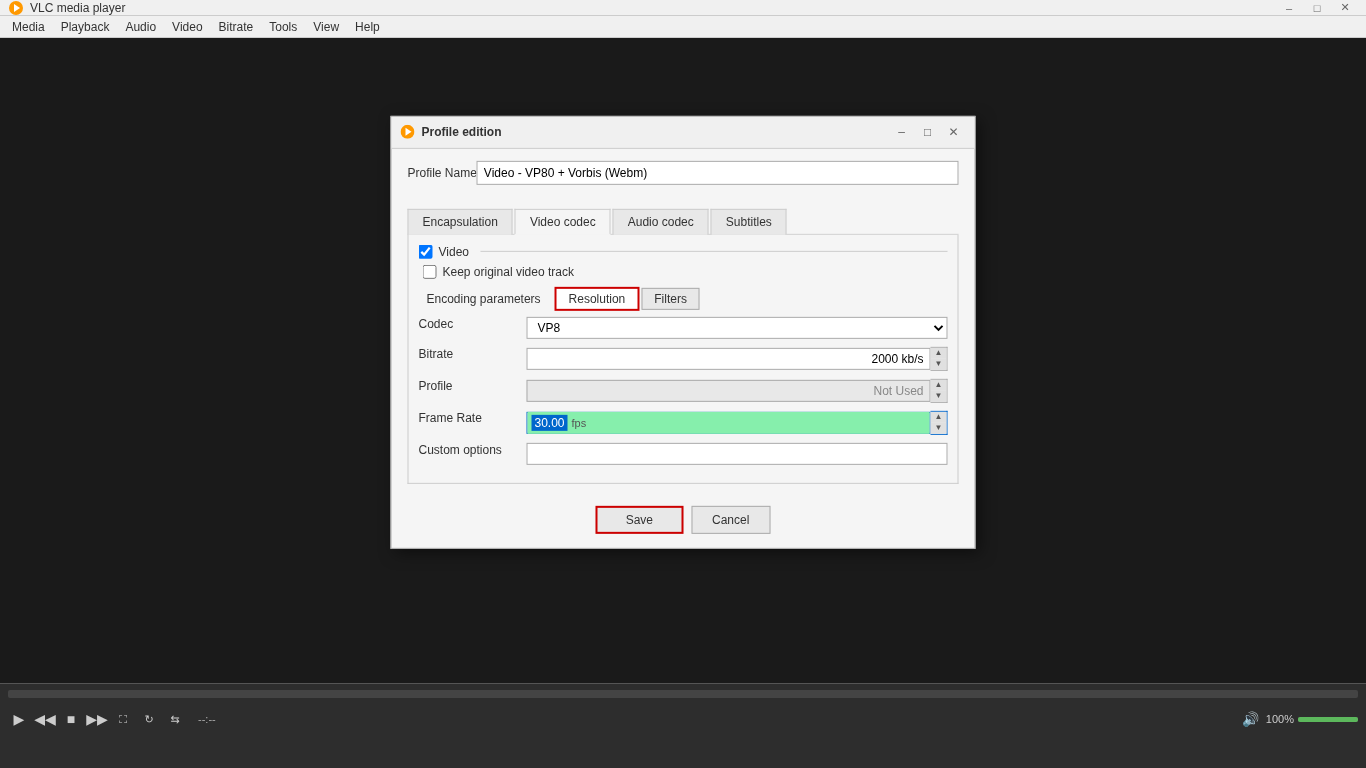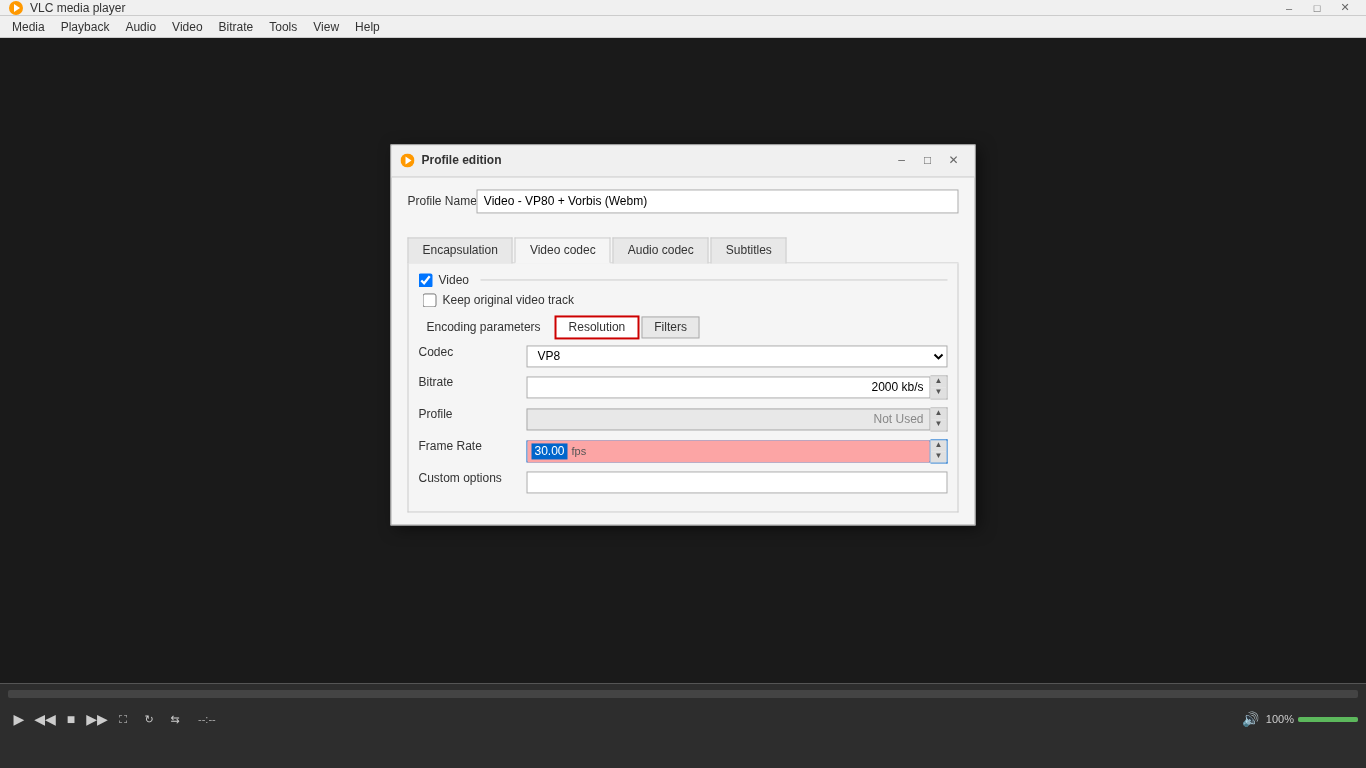--- a/index.html
+++ b/index.html
@@ -379,21 +379,21 @@
     .framerate-input-wrapper {
       flex: 1;
       display: flex;
       align-items: center;
       border: 1px solid #0066cc;
     }
     .framerate-inner {
       flex: 1;
       display: flex;
       align-items: center;
-      background: #fca5a5;
+      background: #86efac;
       padding: 1px 4px;
       height: 22px;
     }
 
     .custom-options-input {
       flex: 1;
       height: 22px;
       border: 1px solid #aaa;
       padding: 2px 6px;
       font-size: 12px;
@@ -575,20 +575,24 @@
           <div class="form-row">
             <span class="form-label">Custom options</span>
             <div class="form-control-area">
               <input class="custom-options-input" type="text" value="" style="">
             </div>
           </div>
 
         </div>
       </div>
 
+      <div class="modal-footer">
+        <button class="btn-save">Save</button>
+        <button class="btn-cancel">Cancel</button>
+      </div>
 
     </div>
   </div>
 
 </div>
 
 <div class="player-controls" style="position:fixed; bottom:0; left:0; width:100%; height:85px; background:#2d2d2d; border-top:1px solid #555;">
   <div class="progress-bar-area" style="height:8px; background:#444; margin: 6px 8px; border-radius:2px;"></div>
   <div class="player-buttons-row">
     <button class="ctrl-btn">▶</button>

